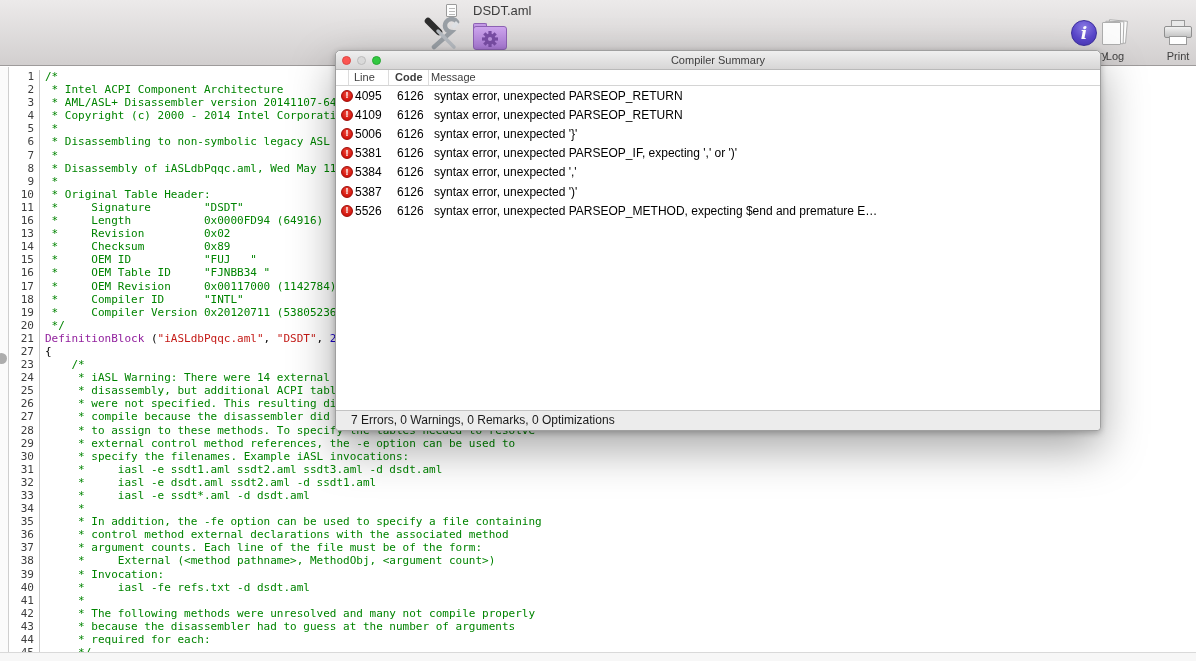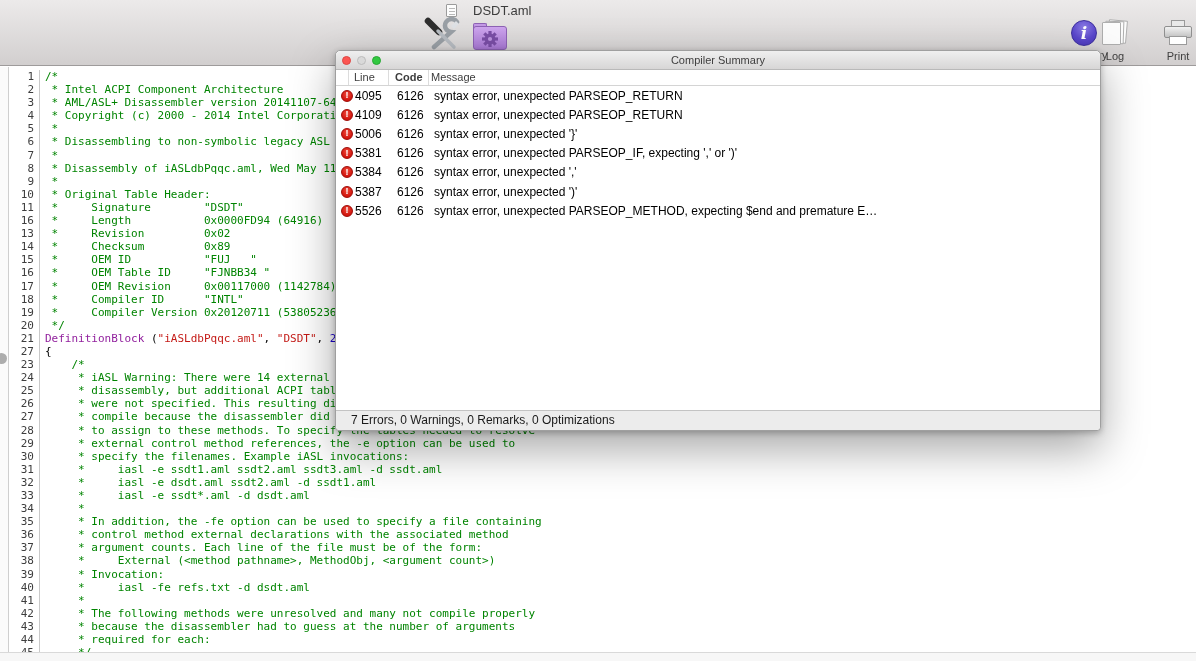--- a/index.html
+++ b/index.html
@@ -129,21 +129,21 @@
       <div class="line"><span class="ln">21</span><span class="code"><span class="tok-kw">DefinitionBlock</span><span class="tok-plain"> (</span><span class="tok-str">"iASLdbPqqc.aml"</span><span class="tok-plain">, </span><span class="tok-str">"DSDT"</span><span class="tok-plain">, </span><span class="tok-num">2</span><span class="tok-plain">,</span></span></div>
       <div class="line"><span class="ln">27</span><span class="code tok-plain">{</span></div>
       <div class="line"><span class="ln">23</span><span class="code tok-comment">    /*</span></div>
       <div class="line"><span class="ln">24</span><span class="code tok-comment">     * iASL Warning: There were 14 external c</span></div>
       <div class="line"><span class="ln">25</span><span class="code tok-comment">     * disassembly, but additional ACPI table</span></div>
       <div class="line"><span class="ln">26</span><span class="code tok-comment">     * were not specified. This resulting dis</span></div>
       <div class="line"><span class="ln">27</span><span class="code tok-comment">     * compile because the disassembler did n</span></div>
       <div class="line"><span class="ln">28</span><span class="code tok-comment">     * to assign to these methods. To specify the tables needed to resolve</span></div>
       <div class="line"><span class="ln">29</span><span class="code tok-comment">     * external control method references, the -e option can be used to</span></div>
       <div class="line"><span class="ln">30</span><span class="code tok-comment">     * specify the filenames. Example iASL invocations:</span></div>
-      <div class="line"><span class="ln">31</span><span class="code tok-comment">     *     iasl -e ssdt1.aml ssdt2.aml ssdt3.aml -d ssdt.aml</span></div>
+      <div class="line"><span class="ln">31</span><span class="code tok-comment">     *     iasl -e ssdt1.aml ssdt2.aml ssdt3.aml -d dsdt.aml</span></div>
       <div class="line"><span class="ln">32</span><span class="code tok-comment">     *     iasl -e dsdt.aml ssdt2.aml -d ssdt1.aml</span></div>
       <div class="line"><span class="ln">33</span><span class="code tok-comment">     *     iasl -e ssdt*.aml -d dsdt.aml</span></div>
       <div class="line"><span class="ln">34</span><span class="code tok-comment">     *</span></div>
       <div class="line"><span class="ln">35</span><span class="code tok-comment">     * In addition, the -fe option can be used to specify a file containing</span></div>
       <div class="line"><span class="ln">36</span><span class="code tok-comment">     * control method external declarations with the associated method</span></div>
       <div class="line"><span class="ln">37</span><span class="code tok-comment">     * argument counts. Each line of the file must be of the form:</span></div>
       <div class="line"><span class="ln">38</span><span class="code tok-comment">     *     External (&lt;method pathname&gt;, MethodObj, &lt;argument count&gt;)</span></div>
       <div class="line"><span class="ln">39</span><span class="code tok-comment">     * Invocation:</span></div>
       <div class="line"><span class="ln">40</span><span class="code tok-comment">     *     iasl -fe refs.txt -d dsdt.aml</span></div>
       <div class="line"><span class="ln">41</span><span class="code tok-comment">     *</span></div>

